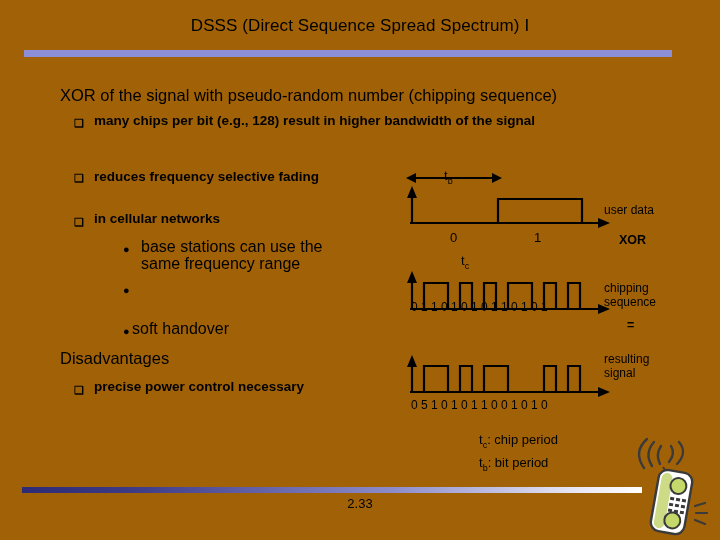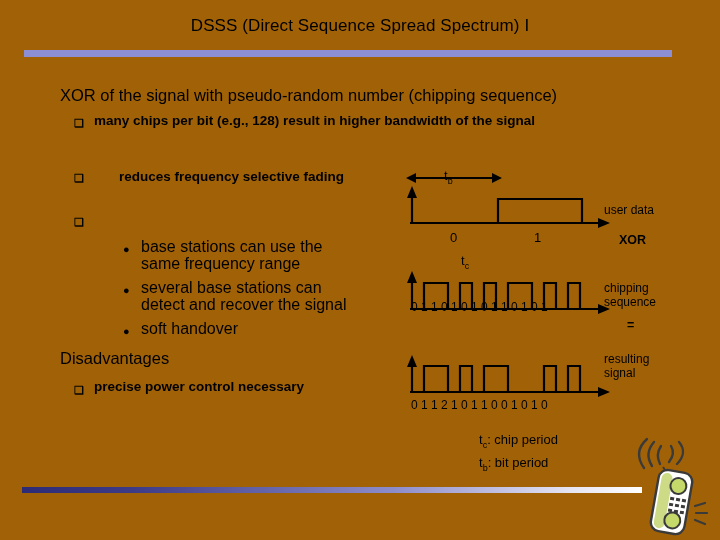--- a/index.html
+++ b/index.html
@@ -47,21 +47,21 @@
     color: #000;
     white-space: nowrap;
   }
   .lvl2 {
     position: absolute;
     font-size: 13.5px;
     font-weight: bold;
     color: #000;
     white-space: nowrap;
   }
-  .lvl2.wrap { white-space: normal; text-align: right; }
+  .lvl2.wrap { white-space: normal; }
   .lvl3 {
     position: absolute;
     font-size: 16px;
     color: #000;
   }
   .sq-bullet {
     position: absolute;
     font-size: 11px;
     font-weight: bold;
     line-height: 1;
@@ -155,29 +155,29 @@
   <div class="lvl1" style="left:60px; top:86px;">XOR of the signal with pseudo-random number (chipping sequence)</div>
 
   <span class="sq-bullet" style="left:74px; top:118px;">❑</span>
   <div class="lvl2" style="left:94px; top:113px;">many chips per bit (e.g., 128) result in higher bandwidth of the signal</div>
 
 
   <span class="sq-bullet" style="left:74px; top:173px;">❑</span>
   <div class="lvl2 wrap" style="left:94px; top:167px; width:250px; line-height:19px;">reduces frequency selective fading</div>
 
   <span class="sq-bullet" style="left:74px; top:217px;">❑</span>
+  <div class="lvl2" style="left:94px; top:211px;">in cellular networks</div>
 
   <span class="dot-bullet" style="left:123px; top:244px;">●</span>
   <div class="lvl3" style="left:141px; top:238px; width:185px; line-height:17px;">base stations can use the same frequency range</div>
 
   <span class="dot-bullet" style="left:123px; top:285px;">●</span>
-  <div class="lvl3" style="left:141px; top:279px; width:210px; line-height:17px;">several base stations can detect and recover the signal</div>
 
   <span class="dot-bullet" style="left:123px; top:326px;">●</span>
-  <div class="lvl3" style="left:141px; top:320px;">soft handover</div>
+  <div class="lvl3" style="left:132px; top:320px;">soft handover</div>
 
   <div class="lvl1" style="left:60px; top:349px;">Disadvantages</div>
 
   <span class="sq-bullet" style="left:74px; top:385px;">❑</span>
   <div class="lvl2" style="left:94px; top:379px;">precise power control necessary</div>
 
   <svg id="diagram" viewBox="0 0 720 540" xmlns="http://www.w3.org/2000/svg">
     <g stroke="#000" fill="none" stroke-width="2.2">
 
       <g>
@@ -225,30 +225,31 @@
   <div class="sig-label" style="left:604px; top:203px;">user data</div>
   <div class="op-label" style="left:619px; top:233px;">XOR</div>
 
   <div class="periodlabel" style="left:461px; top:253px;"><span>t</span><sub>c</sub></div>
 
   <div class="bitrow" style="left:411px; top:300px;">0 1 1 0 1 0 1 0 1 1 0 1 0 1</div>
   <div class="sig-label" style="left:604px; top:281px;">chipping
 sequence</div>
   <div class="op-label" style="left:627px; top:318px;">=</div>
 
-  <div class="bitrow" style="left:411px; top:398px;">0 1 1 2 1 0 1 1 0 0 1 0 1 0</div>
+  <div class="bitrow" style="left:411px; top:398px;">0 5 1 0 1 0 1 1 0 0 1 0 1 0</div>
   <div class="sig-label" style="left:604px; top:352px;">resulting
 signal</div>
 
   <div id="legend">
     <div><span>t</span><sub>c</sub><span>: chip period</span></div>
     <div><span>t</span><sub>b</sub><span>: bit period</span></div>
   </div>
 
   <div id="footer-rule"></div>
+  <div id="page-number">2.33</div>
 
   <svg id="phone-icon" viewBox="0 0 100 100" xmlns="http://www.w3.org/2000/svg">
 
     <g fill="none" stroke="#3a3a3a" stroke-width="2.4" stroke-linecap="round">
       <path d="M44,27 C41,21 41,15 45,9"></path>
       <path d="M36,29 C31,21 31,13 38,5"></path>
       <path d="M28,31 C21,21 21,11 31,2"></path>
       <path d="M53,25 C57,20 58,14 55,9"></path>
       <path d="M61,27 C68,20 69,12 63,5"></path>
     </g>

